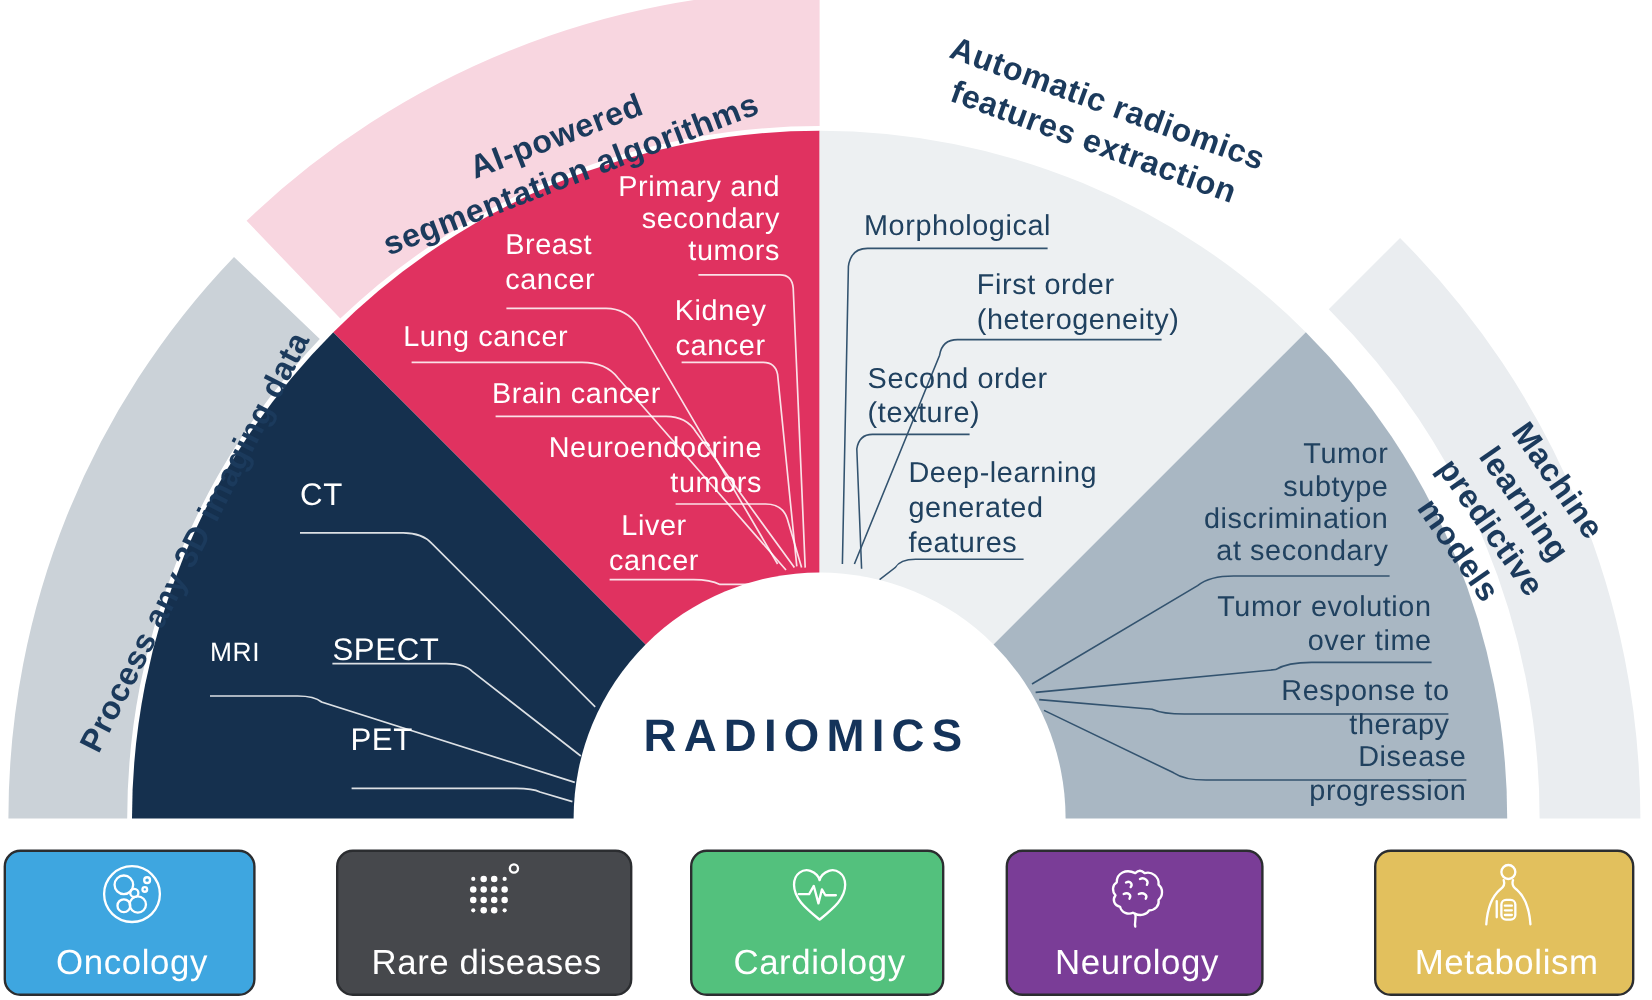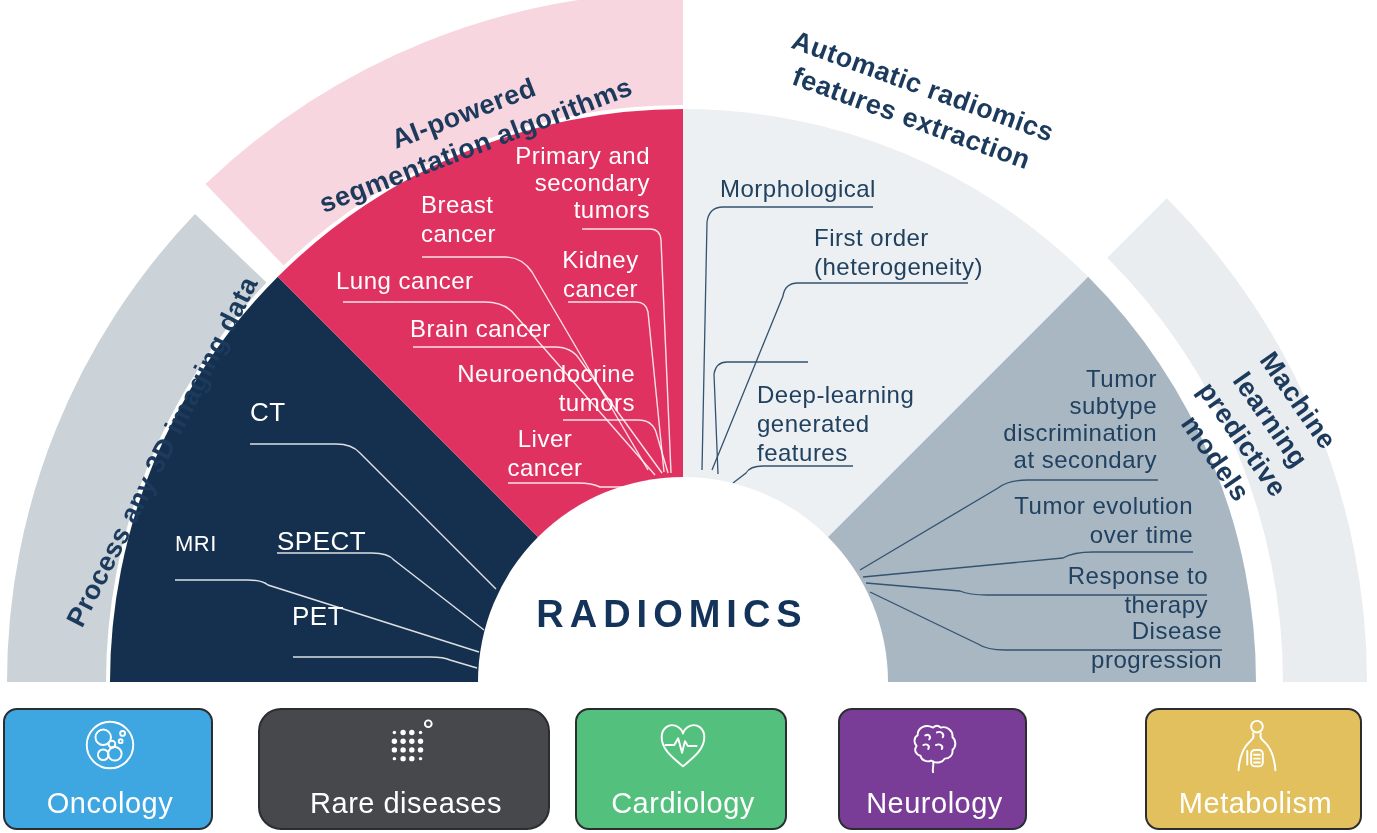--- a/index.html
+++ b/index.html
@@ -100,20 +100,22 @@
 cancer</div>
   <div class="lbl w r tight" style="left:500px;top:143px;width:150px">Primary and
 secondary
 tumors</div>
   <div class="lbl w c" style="left:558px;top:246px;width:85px">Kidney
 cancer</div>
 
   <div class="lbl" style="left:720px;top:175px">Morphological</div>
   <div class="lbl" style="left:814px;top:224px">First order
 (heterogeneity)</div>
+  <div class="lbl" style="left:723px;top:302px">Second order
+(texture)</div>
   <div class="lbl" style="left:757px;top:381px">Deep-learning
 generated
 features</div>
 
   <div class="lbl r tight" style="left:957px;top:366px;width:200px">Tumor
 subtype
 discrimination
 at secondary</div>
   <div class="lbl r" style="left:1000px;top:492px;width:193px">Tumor evolution
 over time</div>
@@ -126,21 +128,21 @@
       <circle cx="25" cy="22" r="8"></circle>
       <circle cx="34" cy="29" r="3.5"></circle>
       <circle cx="25" cy="40" r="5.5"></circle>
       <circle cx="37" cy="39" r="7"></circle>
       <circle cx="43" cy="26" r="2"></circle>
       <circle cx="45" cy="18" r="2.5"></circle>
     </svg>
     <div class="card-label">Oncology</div>
   </div>
 
-  <div class="card" style="left: 258px; width: 292px; background: rgb(70, 72, 76); border-radius: 23px;">
+  <div class="card" style="left: 280px; width: 247px; background: rgb(70, 72, 76);">
     <svg class="icon" width="62" height="62" viewBox="0 0 64 64">
       <g fill="#ffffff" stroke="none">
         <circle cx="20" cy="17" r="1.8"></circle>
           <circle cx="29" cy="17" r="2.8"></circle>
           <circle cx="38" cy="17" r="2.8"></circle>
           <circle cx="47" cy="17" r="1.8"></circle>
         <circle cx="20" cy="26" r="2.8"></circle>
           <circle cx="29" cy="26" r="2.8"></circle>
           <circle cx="38" cy="26" r="2.8"></circle>
           <circle cx="47" cy="26" r="2.8"></circle>
@@ -159,21 +161,21 @@
   </div>
 
   <div class="card" style="left: 575px; width: 212px; background: rgb(83, 193, 125);">
     <svg class="icon" width="62" height="62" viewBox="0 0 64 64">
       <path d="M32,52 C20,42 10,34 10,22 C10,12 18,8 24,10 C28,11.5 31,14 32,18 C33,14 36,11.5 40,10 C46,8 54,12 54,22 C54,34 44,42 32,52 Z"></path>
       <polyline points="14,30 23,30 27,23 31,38 34,26 37,31 46,31"></polyline>
     </svg>
     <div class="card-label">Cardiology</div>
   </div>
 
-  <div class="card" style="left: 838px; width: 189px; background: rgb(122, 61, 151);">
+  <div class="card" style="left: 838px; width: 215px; background: rgb(122, 61, 151);">
     <svg class="icon" width="62" height="62" viewBox="0 0 64 64">
       <path d="M30,12 C22,8 14,12 14,20 C10,22 10,28 13,31 C10,35 12,40 17,41 C18,46 24,48 28,46 L30,47 C34,49 40,48 42,44 C47,44 51,40 50,35 C54,32 54,25 50,22 C51,15 44,10 38,12 C35,9 32,10 30,12 Z"></path>
       <path d="M22,20 C26,18 28,22 26,24"></path>
       <path d="M34,17 C38,15 42,19 40,22"></path>
       <path d="M20,30 C24,28 27,31 25,34"></path>
       <path d="M33,30 C37,28 41,31 39,34"></path>
       <path d="M30,47 C31,52 29,55 30,58"></path>
     </svg>
     <div class="card-label">Neurology</div>
   </div>

